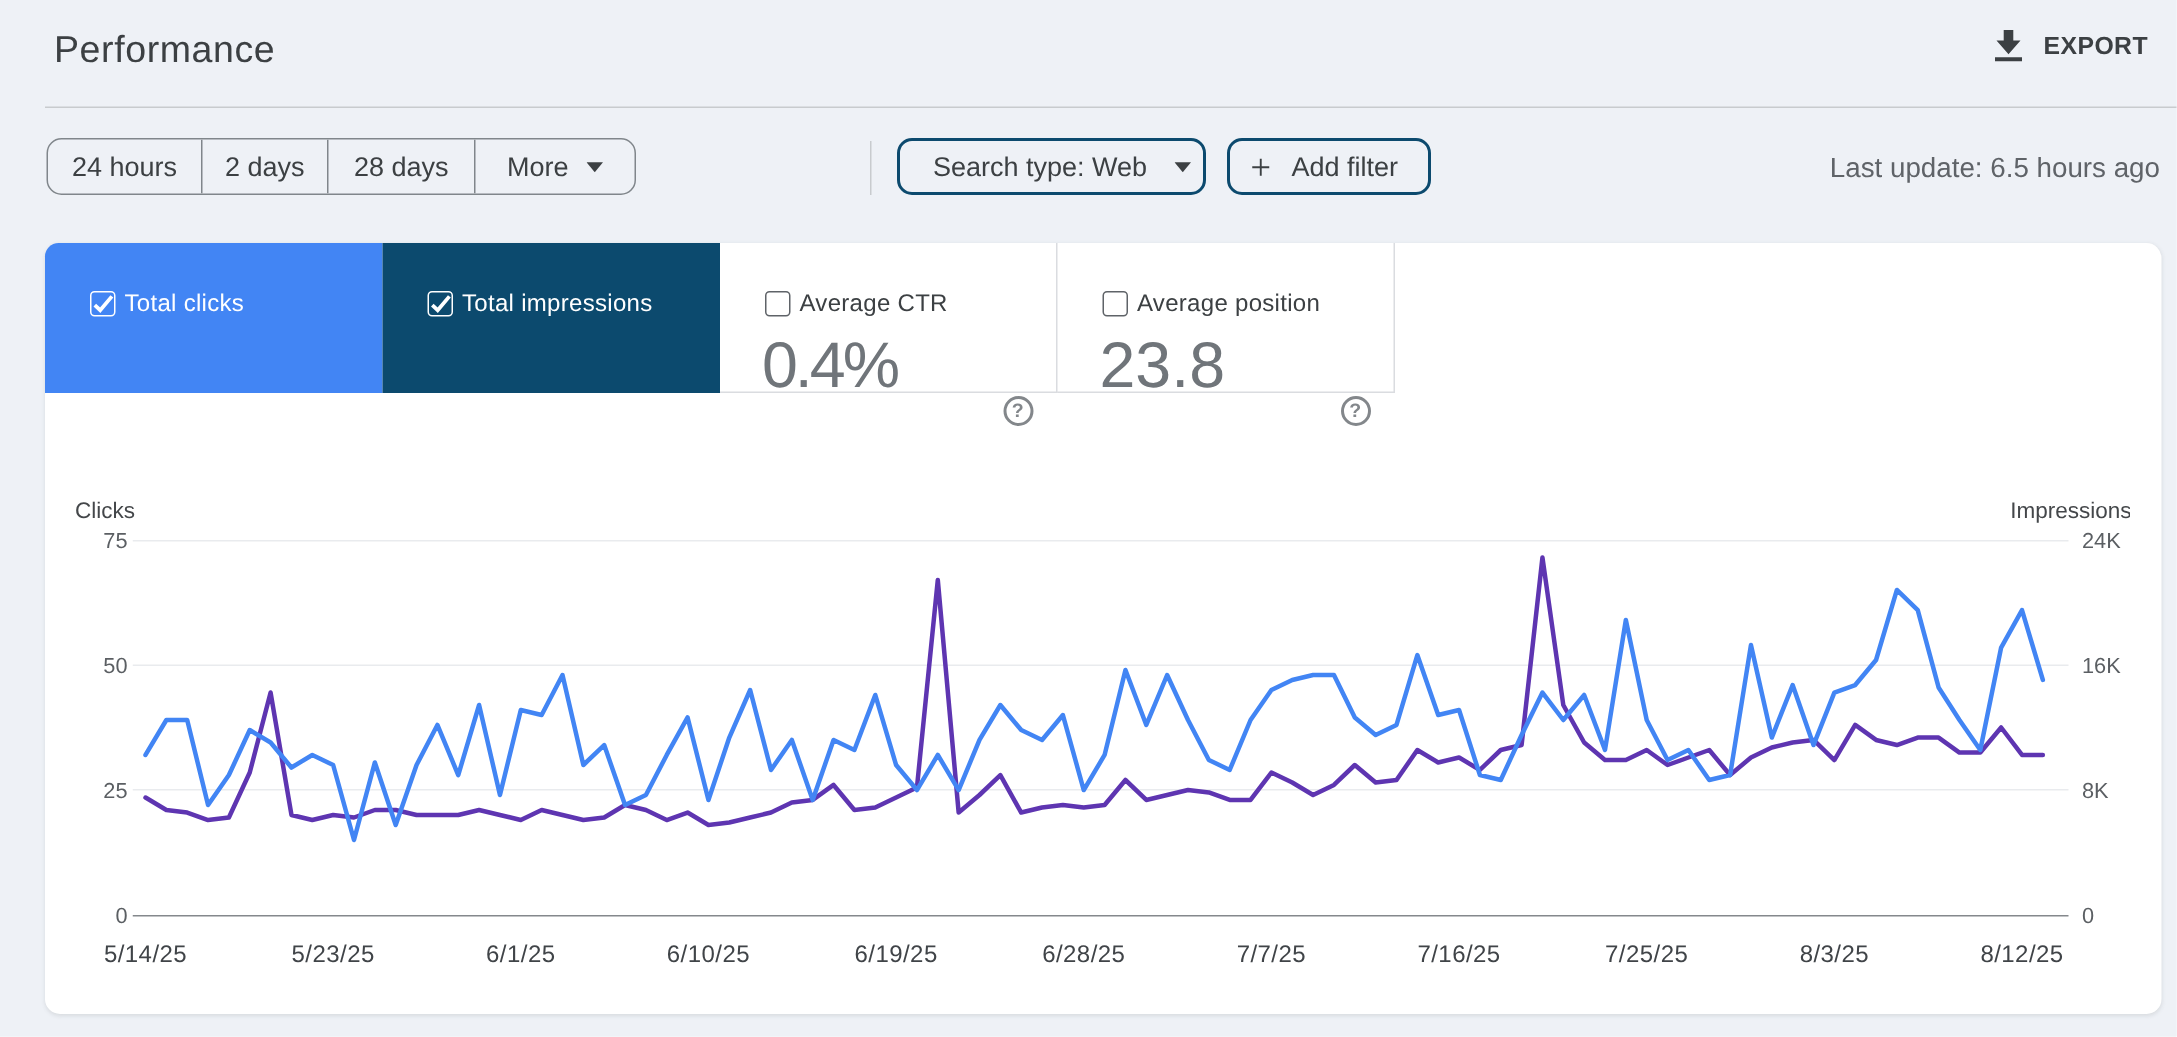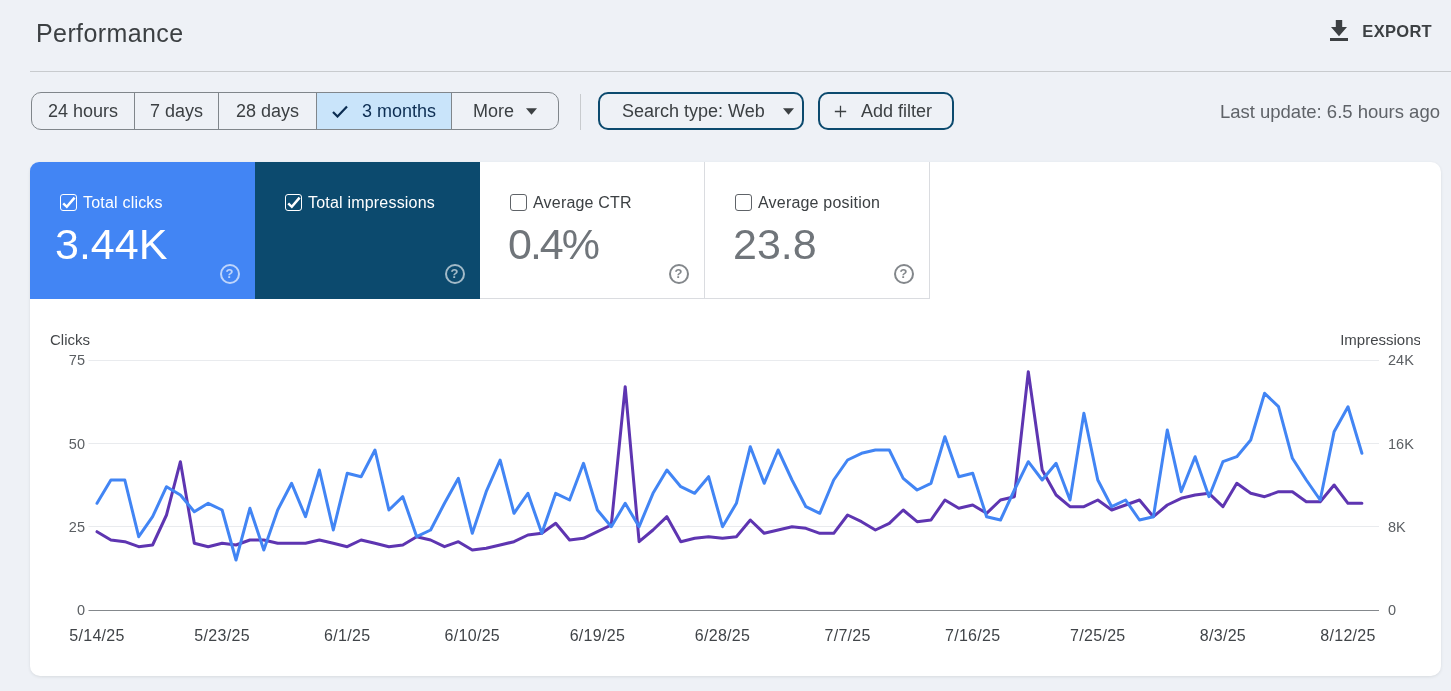--- a/index.html
+++ b/index.html
@@ -9,61 +9,57 @@
   #export { right:19px; top:22.7px; font-size:16.5px; font-weight:bold; color:#3c4043; letter-spacing:.3px; line-height:1; }
   #export { padding-left:0; } #export svg { position:absolute; right:83.5px; top:-2.9px; }
   #hdiv { left:30px; right:0; top:71px; height:1px; background:#c8cbce; }
   .seg { left:31px; top:92px; height:38px; border:1px solid #80868b; border-radius:10px; display:flex; overflow:hidden; }
   .seg > div { display:flex; align-items:center; justify-content:center; font-size:18px; color:#3c4043; border-right:1px solid #80868b; }
   .seg > div:last-child { border-right:none; }
   #vsep { left:580px; top:94px; height:36px; width:1px; background:#c8cbce; }
   .pill { top:92px; height:38px; border:2px solid #0c4a6e; border-radius:10px; display:flex; align-items:center; font-size:18px; color:#3c4043; }
   #lastupd { right:11px; top:103px; font-size:18.5px; color:#5f6368; line-height:1; }
   #panel { left:30px; top:162px; width:1411px; height:514px; background:#fff; border-radius:10px; box-shadow:0 1px 3px rgba(60,64,67,0.12); }
-  .card { position:absolute; top:0; height:137px; }
+  .card { position:absolute; top:0; height:100px; }
   .card .cb { position:absolute; left:30px; top:32px; width:16.5px; height:16.5px; border-radius:3px; } .card .cb svg { position:absolute; left:0.5px; top:0.5px; overflow:visible; }
   .card .lbl { position:absolute; left:53px; top:32.7px; font-size:16px; line-height:1; letter-spacing:0.2px; }
   .card .val { position:absolute; left:28px; top:61.2px; font-size:43px; line-height:1; }
   .qm { position:absolute; width:20px; height:20px; border-radius:50%; font-size:13px; font-weight:bold; text-align:center; line-height:16px; right:15.5px; top:101.5px; }
 </style>
 </head>
 <body>
 <div id="title" class="abs">Performance</div>
 <div id="export" class="abs"><svg width="20" height="21" viewBox="0 0 20 21" fill="#3c4043">
       <path d="M6.8 0h6.4v7H18L10 16.2 2 7h4.8zM1 18.1h18V21H1z"></path>
     </svg>EXPORT</div>
 <div id="hdiv" class="abs"></div>
 <div class="seg abs">
   <div style="width:103px;">24 hours</div>
-  <div style="width:84px;">7 days</div>
+  <div style="width:84px;">2 days</div>
   <div style="width:98px;">28 days</div>
-  <div style="width:135px;background:#c9e4fa;color:#0c2d52;"><svg width="16" height="13" viewBox="0 0 16 13" fill="none" stroke="#0c2d52" stroke-width="2.2" style="margin-right:14px;">
-        <path d="M1 7l4.5 4.5L15 1.5"></path>
-      </svg>3 months</div>
   <div style="width:106px;align-items:center;">More<svg width="11" height="7" viewBox="0 0 10 6" fill="#3c4043" style="margin-left:12px;">
         <path d="M0 0l5 6 5-6z"></path>
       </svg></div>
 </div>
 <div id="vsep" class="abs"></div>
 <div class="pill abs" style="left:598px; width:206px; padding-left:22px;">Search type: Web<svg width="11" height="7" viewBox="0 0 10 6" fill="#3c4043" style="margin-left:18px;">
       <path d="M0 0l5 6 5-6z"></path>
     </svg></div>
 <div class="pill abs" style="left:818px; width:136px; padding-left:12px;"><svg width="17" height="17" viewBox="0 0 24 24" fill="none" stroke="#3c4043" stroke-width="1.8" style="margin-right:12px;">
       <path d="M12 4v16M4 12h16"></path>
     </svg>Add filter</div>
 <div id="lastupd" class="abs">Last update: 6.5 hours ago</div>
 <div id="panel" class="abs">
   <div class="card" style="left:0; width:225px; background:#4285f4; border-radius:9px 0 0 0;">
     <div class="cb" style="border:1.8px solid #fff;">
         <svg width="13" height="13" viewBox="0 0 13 13" fill="none" stroke="#fff" stroke-width="2.5">
           <path d="M1.2 7.4l3.6 3.4L12.6 1.6"></path>
         </svg>
       </div>
     <div class="lbl" style="color:#fff;">Total clicks</div>
-    <div class="val" style="color:#fff;left:25px;">3.44K</div>
     <div class="qm" style="color:rgba(255,255,255,0.66); border:2px solid rgba(255,255,255,0.66);">?</div>
   </div>
   <div class="card" style="left:225px; width:225px; background:#0c4a6e;">
     <div class="cb" style="border:1.8px solid #fff;">
         <svg width="13" height="13" viewBox="0 0 13 13" fill="none" stroke="#fff" stroke-width="2.5">
           <path d="M1.2 7.4l3.6 3.4L12.6 1.6"></path>
         </svg>
       </div>
     <div class="lbl" style="color:#fff;">Total impressions</div>
     <div class="qm" style="color:rgba(255,255,255,0.62); border:2px solid rgba(255,255,255,0.62);">?</div>

